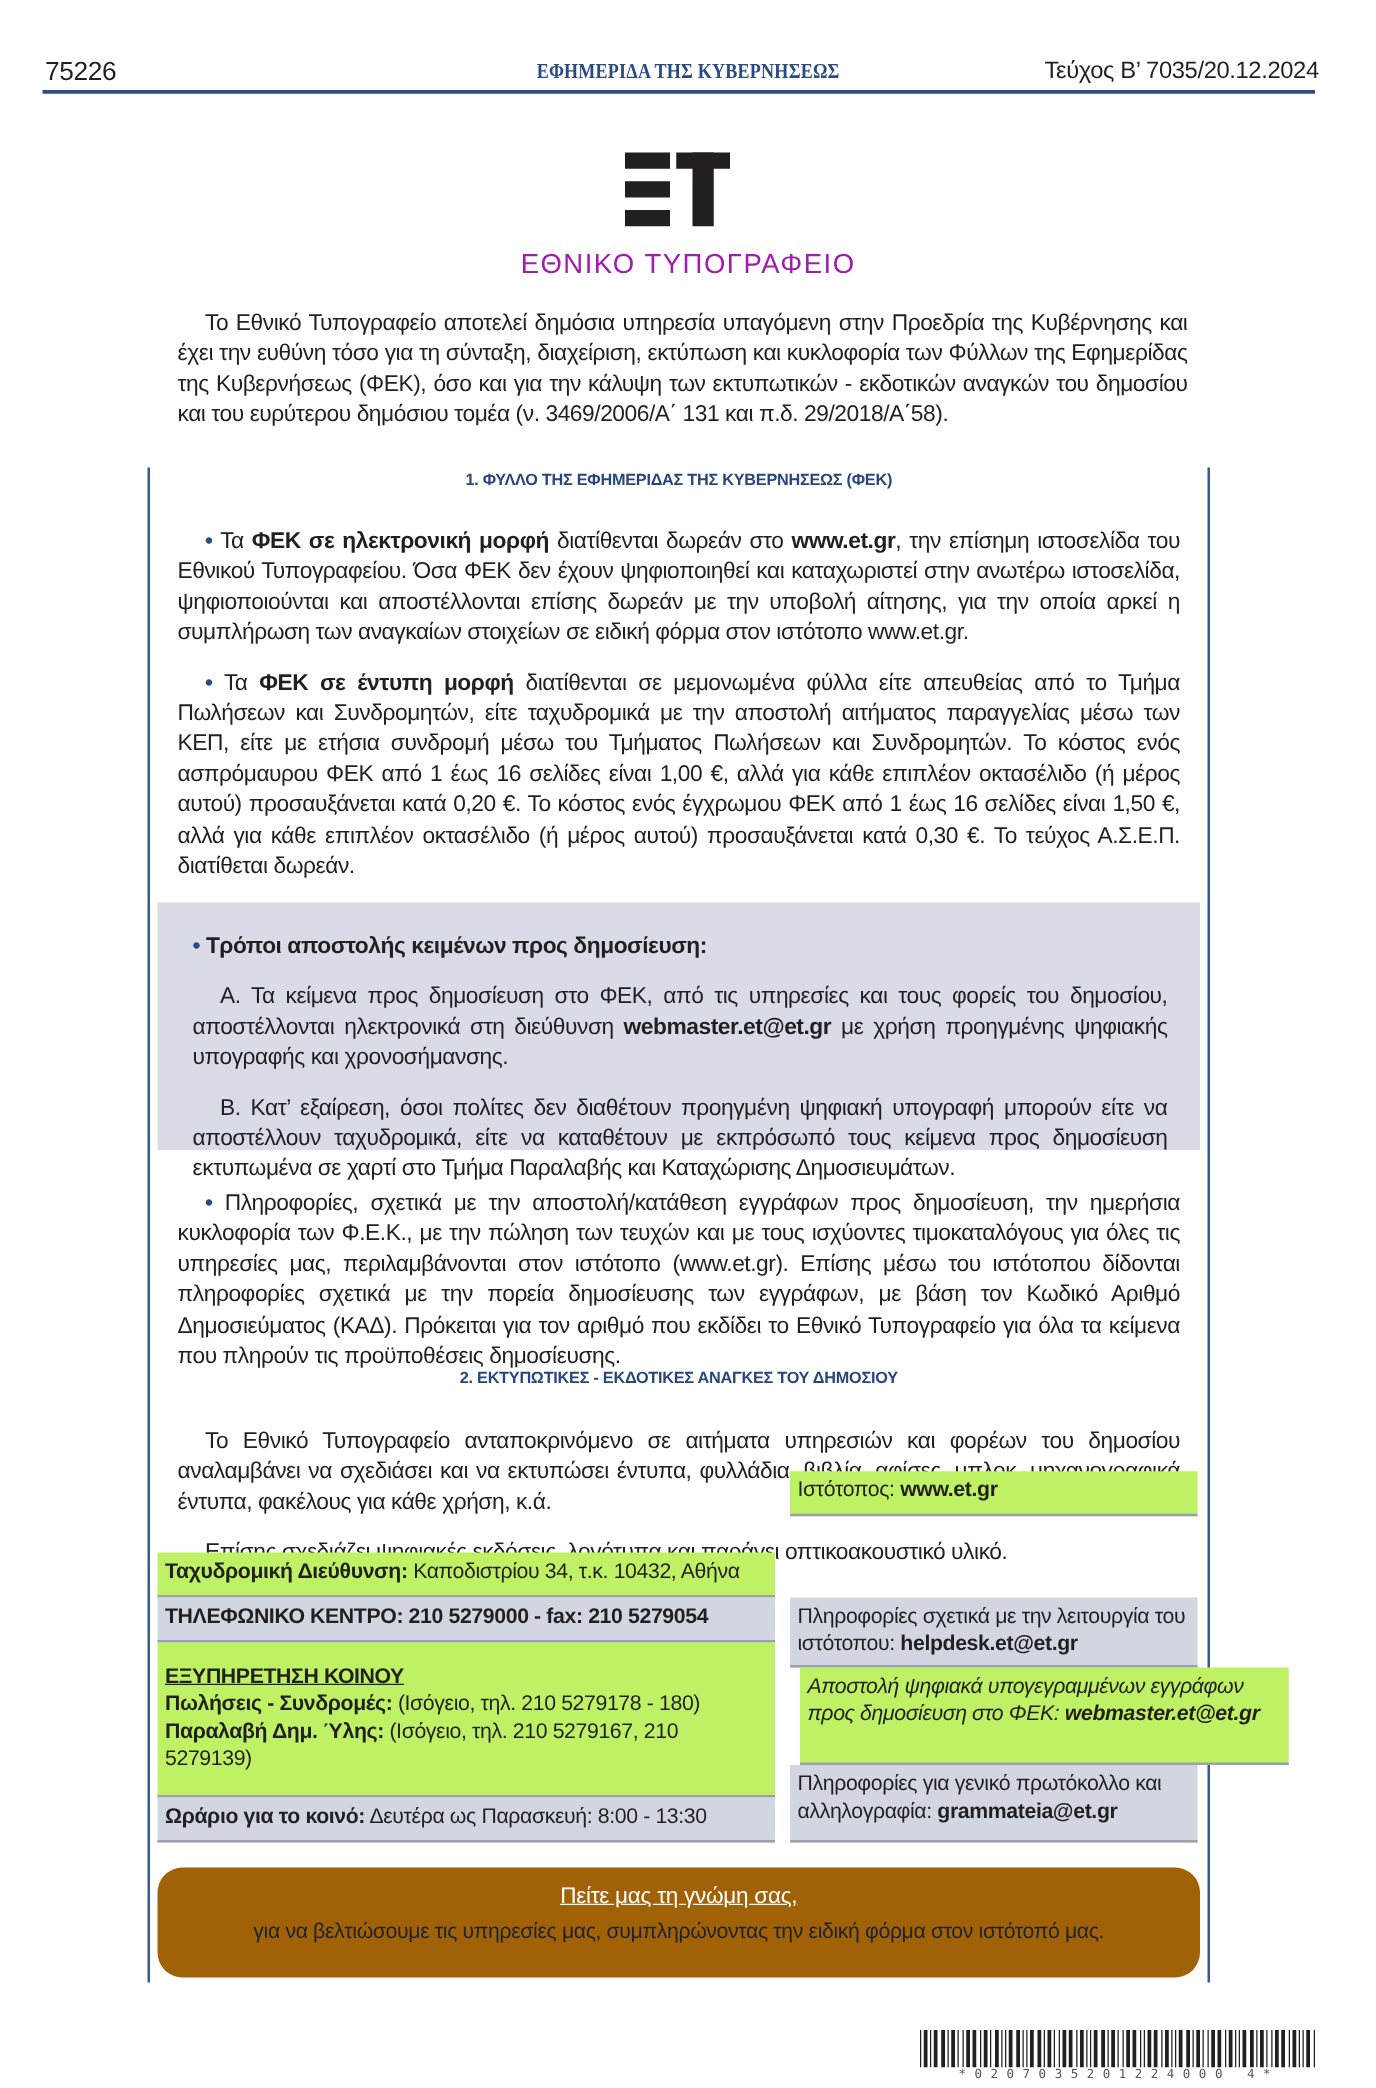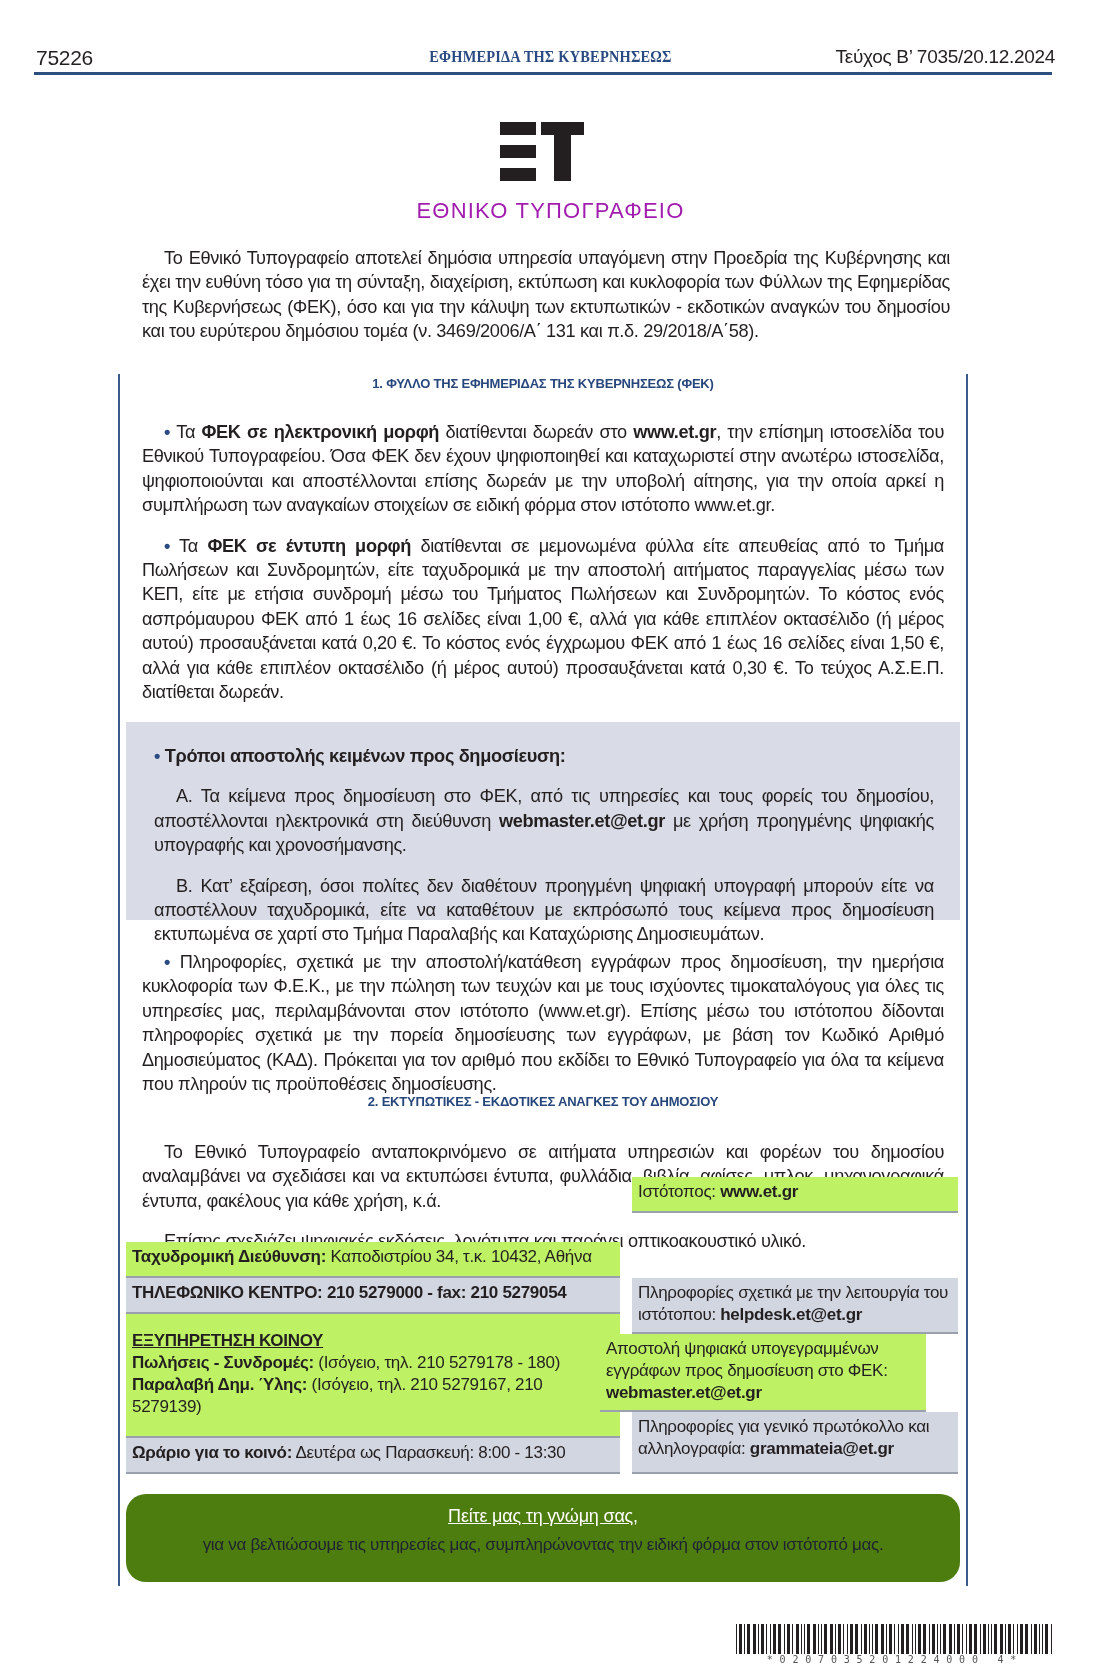--- a/index.html
+++ b/index.html
@@ -33,21 +33,21 @@
   #sec2-body { left:126px; width:834px; top:1124px; }
   .bullet { color:#2a4a82; font-weight:bold; }
   b { font-weight:bold; }
   
   .tbl { font-size:17px; line-height:22px; letter-spacing:-0.3px; }
   .cell { position:absolute; box-sizing:border-box; padding:4px 6px; border-bottom:2px solid #9aa0ad; }
   .c-light { background:#bef264; }
   .c-dark { background:#d2d6e0; }
   .tbl .u { text-decoration:underline; font-weight:bold; }
   
-  #feedback { left:126px; top:1494px; width:834px; height:88px; background:#4d7c0f; border-radius:20px; text-align:center; }
+  #feedback { left:126px; top:1494px; width:834px; height:88px; background:#a16207; border-radius:20px; text-align:center; }
   #fb-title { margin-top:12px; font-size:18px; color:#ffffff; text-decoration:underline; letter-spacing:-0.2px; }
   #fb-sub { margin-top:8px; font-size:17px; color:#1f2230; letter-spacing:-0.3px; }
   
   #barcode { left:736px; top:1624px; width:318px; height:30px; }
   #barcode-num { left:736px; top:1654px; width:318px; text-align:center; font-family:"DejaVu Sans Mono", monospace;
                  font-size:10px; letter-spacing:6.8px; color:#555; }
 </style>
 </head>
 <body>
 
@@ -112,21 +112,21 @@
   </div>
 </div>
 
 <div class="tbl">
   <div class="cell c-light" style="left:632px;top:1177px;width:326px;height:36px;">
     <span>Ιστότοπος: </span><b>www.et.gr</b>
   </div>
   <div class="cell c-dark" style="left:632px;top:1278px;width:326px;height:56px;">
     <span>Πληροφορίες σχετικά με την λειτουργία του ιστότοπου: </span><b>helpdesk.et@et.gr</b>
   </div>
-  <div class="cell c-light" style="left:600px;top:1334px;width:326px;height:78px;">
+  <div class="cell c-light" style="left:640px;top:1334px;width:391px;height:78px;font-style:italic;">
     <span>Αποστολή ψηφιακά υπογεγραμμένων εγγράφων προς δημοσίευση στο ΦΕΚ: </span><b>webmaster.et@et.gr</b>
   </div>
   <div class="cell c-dark" style="left:632px;top:1412px;width:326px;height:62px;">
     <span>Πληροφορίες για γενικό πρωτόκολλο και αλληλογραφία: </span><b>grammateia@et.gr</b>
   </div>
 </div>
 
 <div class="abs" id="feedback">
   <div id="fb-title">Πείτε μας τη γνώμη σας,</div>
   <div id="fb-sub">για να βελτιώσουμε τις υπηρεσίες μας,  συμπληρώνοντας την ειδική φόρμα στον ιστότοπό μας.</div>

